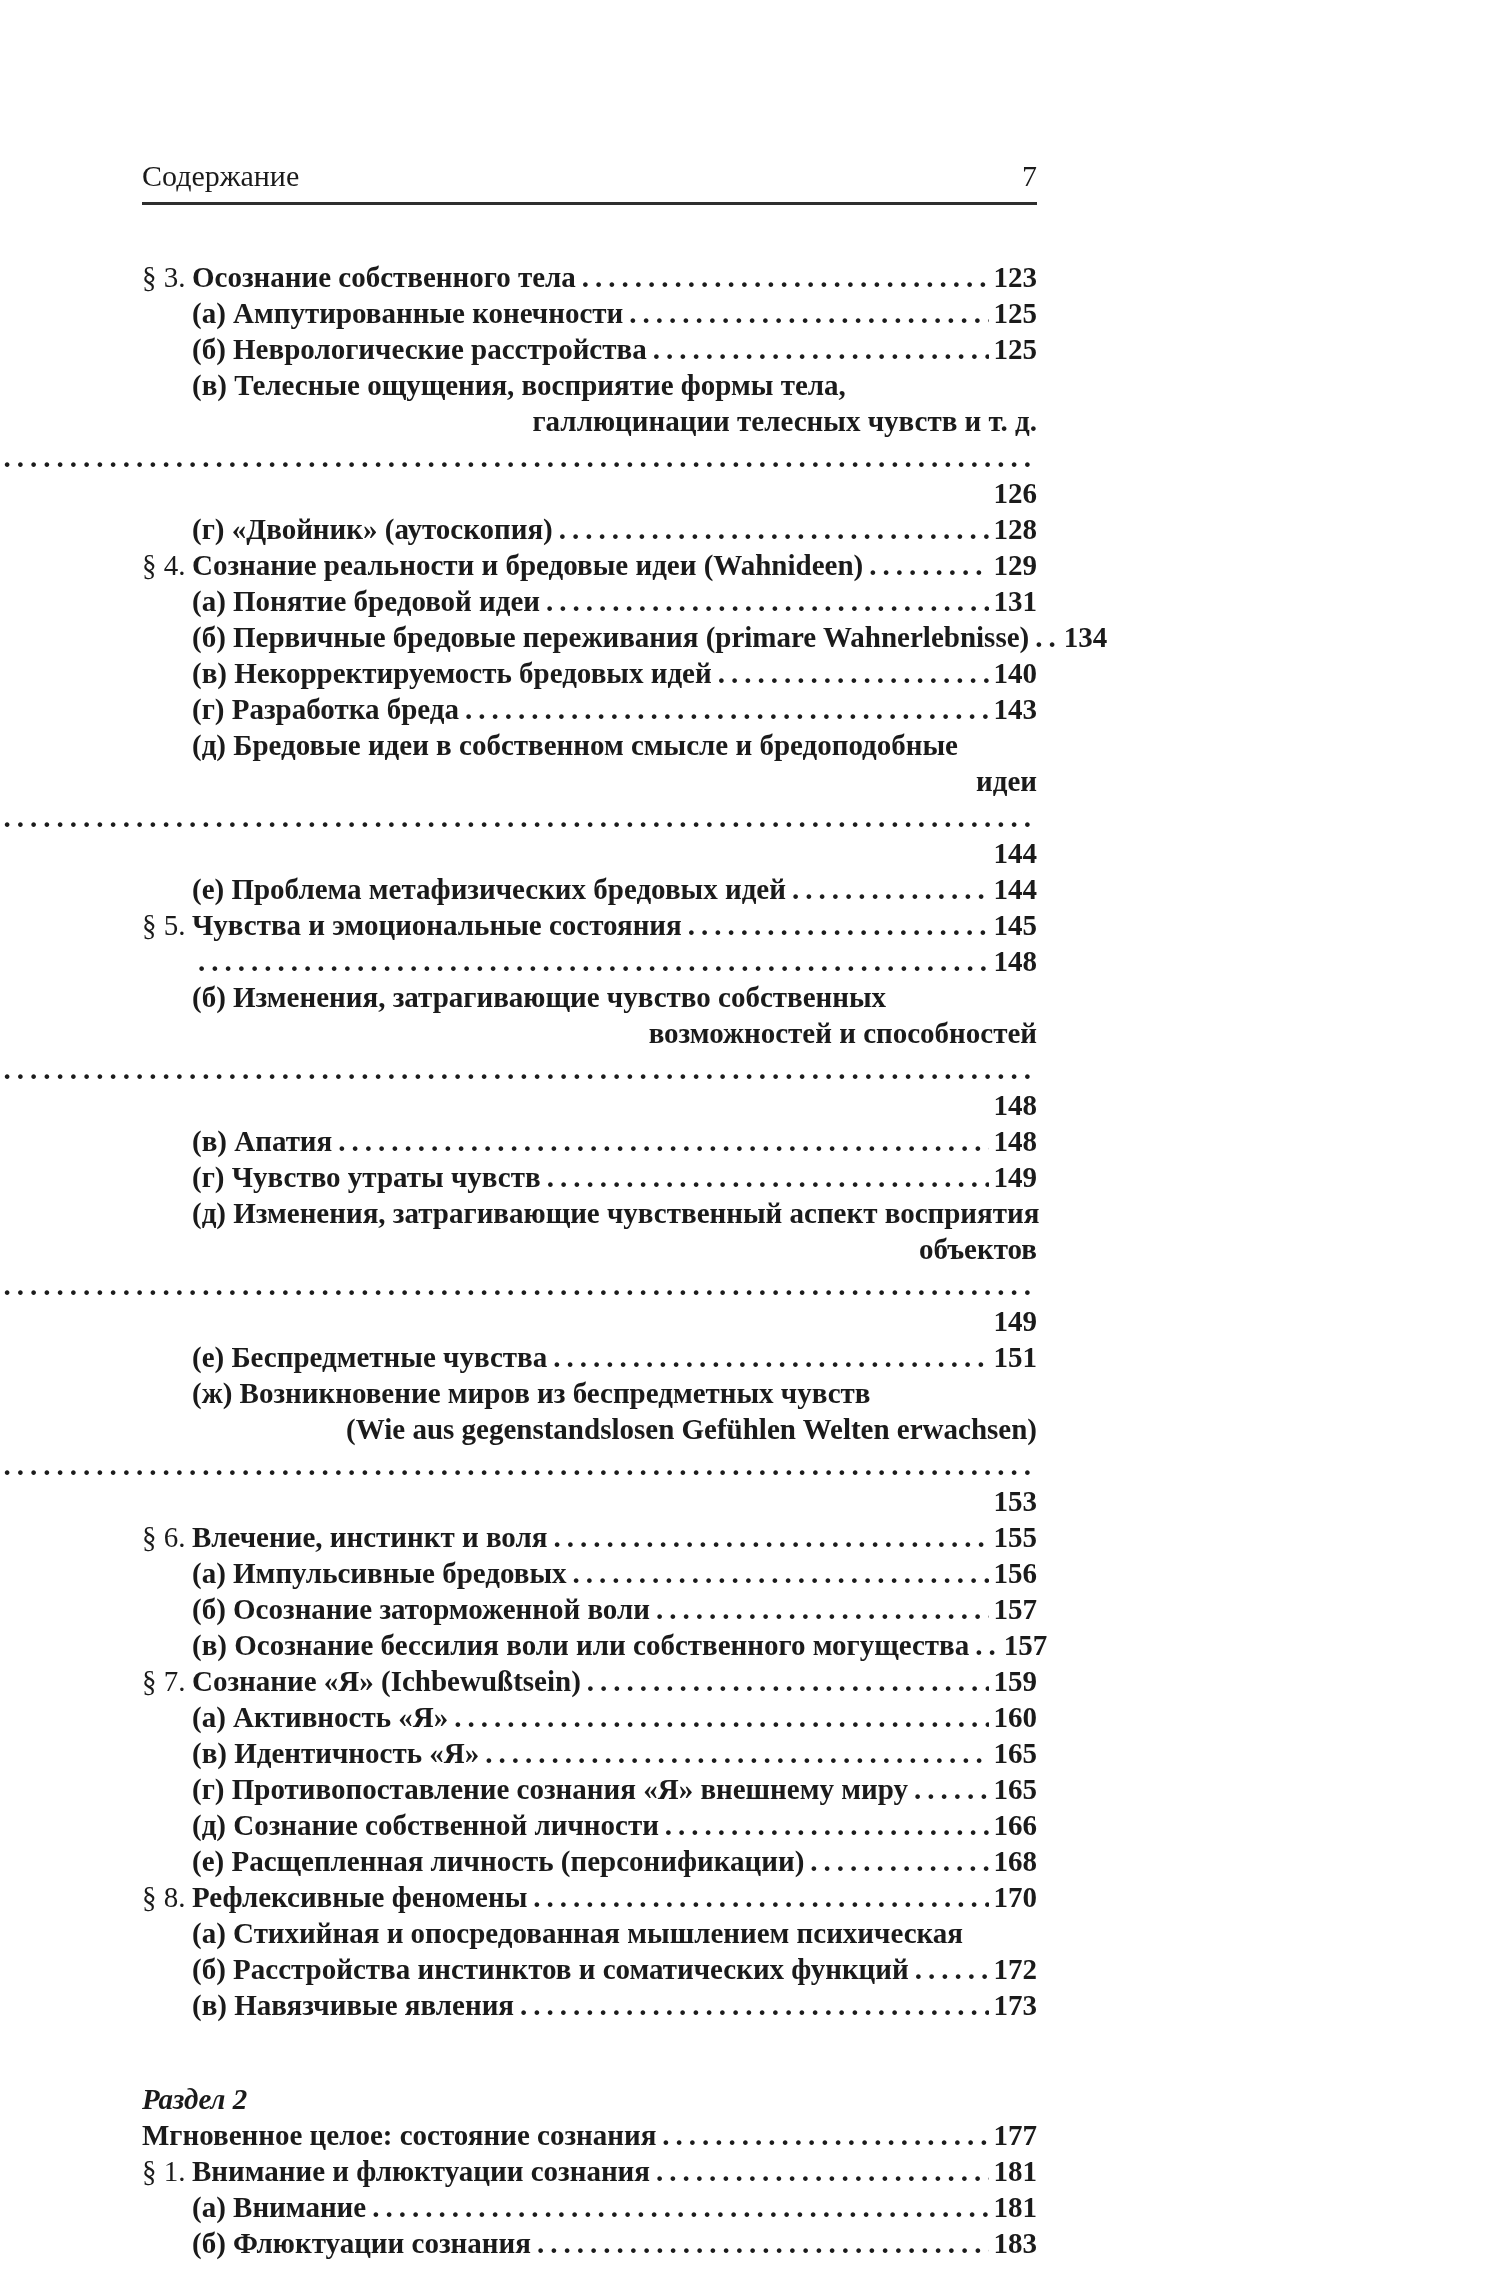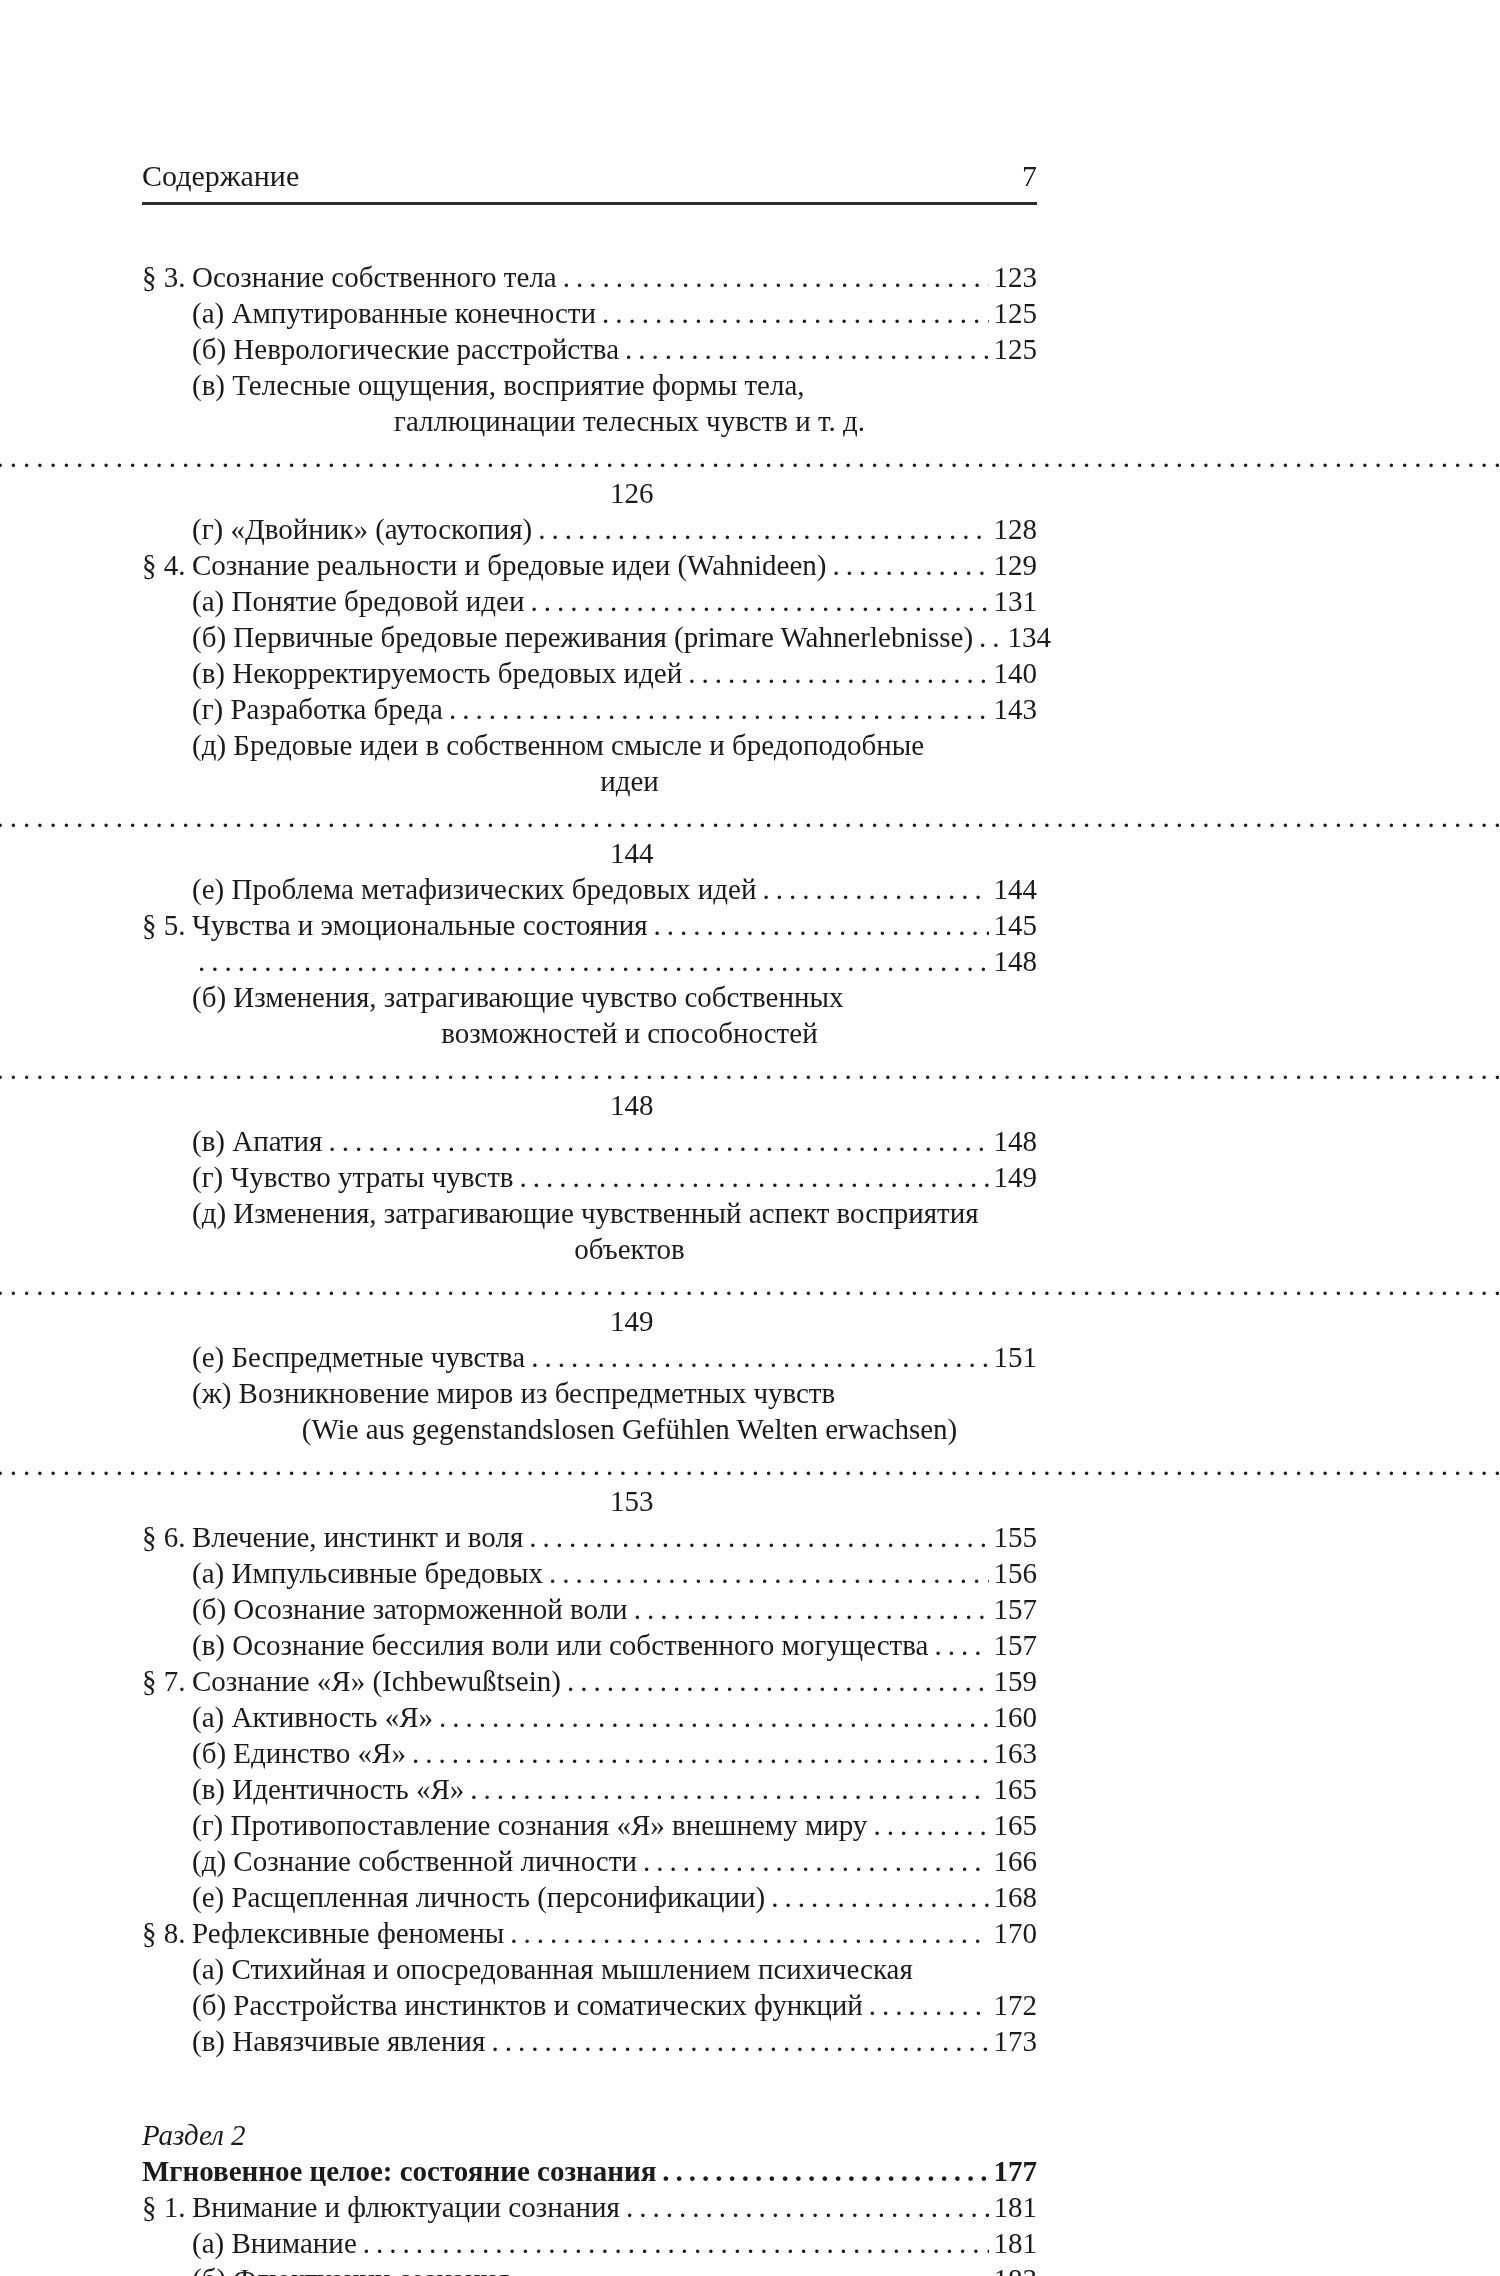--- a/index.html
+++ b/index.html
@@ -48,22 +48,23 @@
   }
   .entry.part {
     margin-top: 58px;
     font-style: italic;
   }
   .entry.part-title {
     font-weight: bold;
   }
   .line {
     display: flex;
-    align-items: center;
+    align-items: flex-end;
     line-height: 36px;
+    font-weight: bold;
   }
   .line.cont {
     padding-left: 30px;
     flex-direction: column;
   }
   .line .text {
     white-space: nowrap;
   }
   .leader {
     flex: 1 1 auto;
@@ -288,27 +289,20 @@
       </div>
       <div class="entry sub">
         <div class="line">
           <span class="text">(а) Активность «Я»</span>
           <span class="leader"></span>
           <span class="page-num">160</span>
         </div>
       </div>
       <div class="entry sub">
         <div class="line">
-          <span class="text">(б) Единство «Я»</span>
-          <span class="leader"></span>
-          <span class="page-num">163</span>
-        </div>
-      </div>
-      <div class="entry sub">
-        <div class="line">
           <span class="text">(в) Идентичность «Я»</span>
           <span class="leader"></span>
           <span class="page-num">165</span>
         </div>
       </div>
       <div class="entry sub">
         <div class="line">
           <span class="text">(г) Противопоставление сознания «Я» внешнему миру</span>
           <span class="leader"></span>
           <span class="page-num">165</span>

